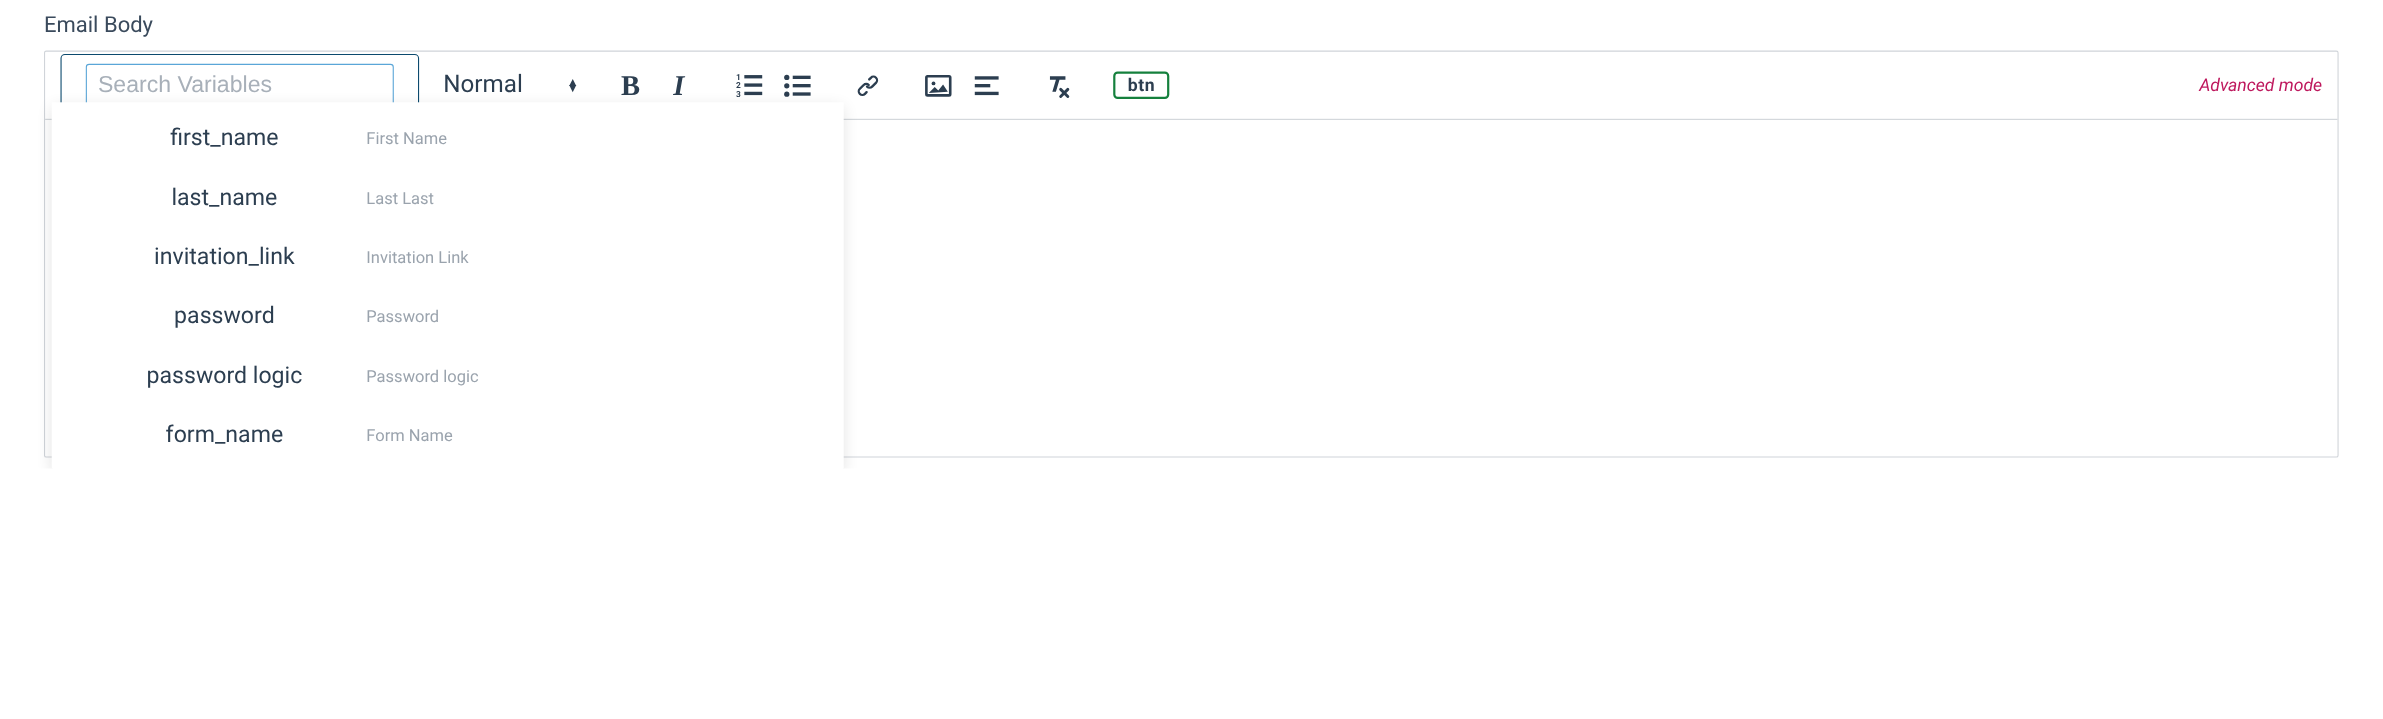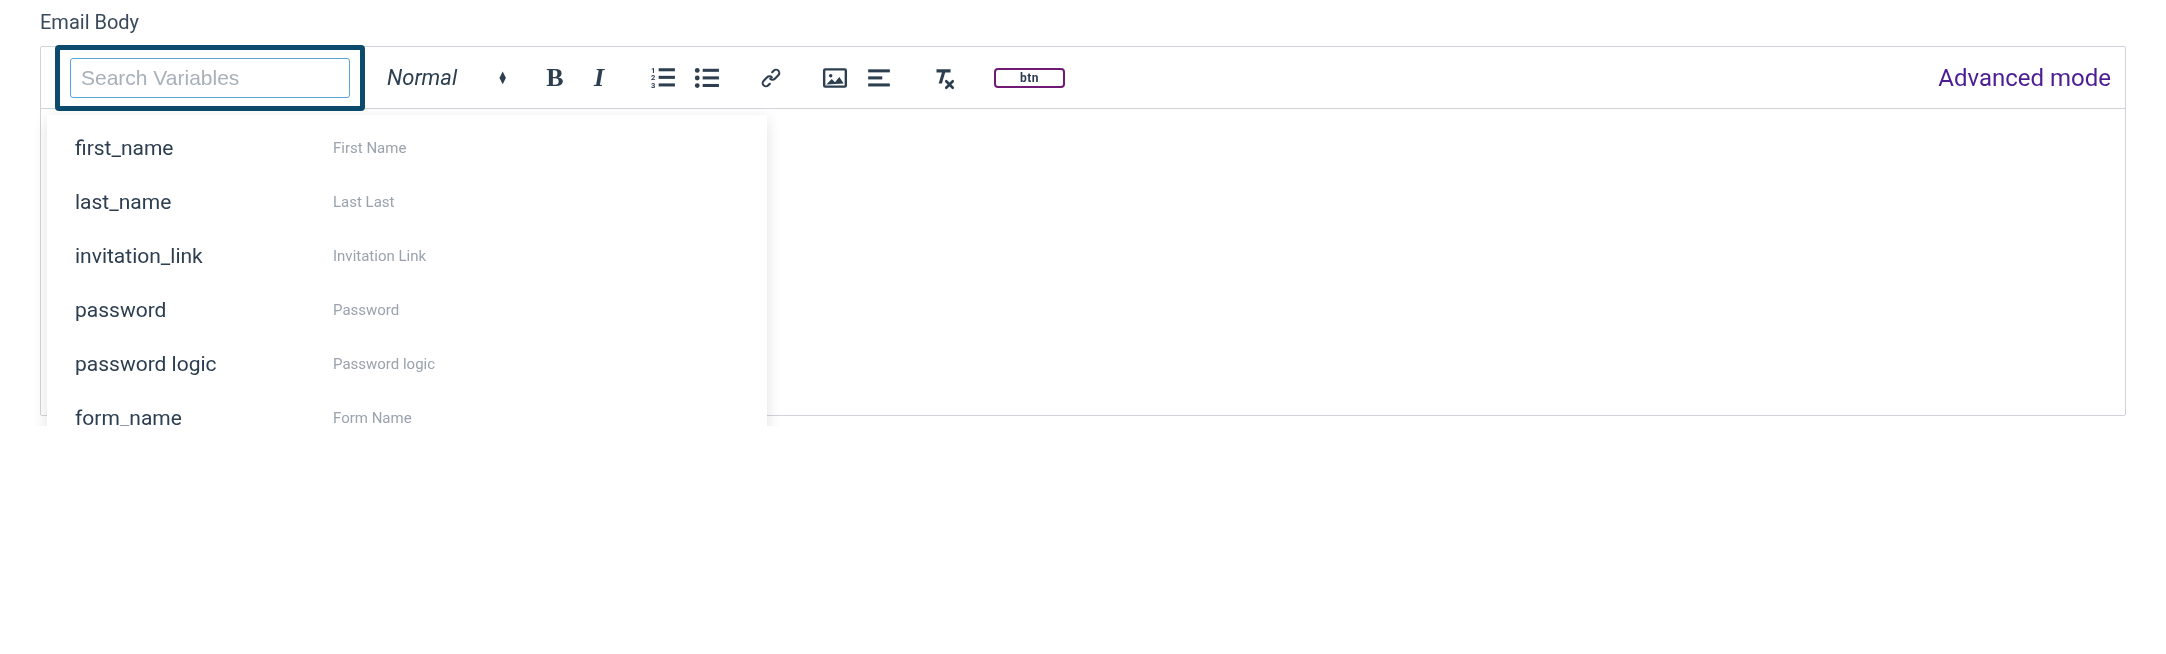--- a/index.html
+++ b/index.html
@@ -30,23 +30,23 @@
     }
     .toolbar {
       display: flex;
       align-items: center;
       height: 62px;
       border-bottom: 1px solid #d0d4d9;
       padding: 0 14px;
       gap: 8px;
     }
     .highlight-box {
-      border: 5px solid #0c4a6e;
+      border: 1px solid #0c4a6e;
       border-radius: 4px;
-      padding: 8px 10px;
+      padding: 8px 22px;
       display: inline-flex;
       align-items: flex-start;
       margin-right: 8px;
     }
     .search-input {
       width: 280px;
       height: 40px;
       border: 1px solid #5aa6d8;
       border-radius: 3px;
       outline: none;
@@ -59,21 +59,20 @@
     }
     .format-select {
       display: flex;
       align-items: center;
       font-size: 22px;
       color: #2c3e50;
       padding: 0 6px;
       gap: 40px;
       cursor: pointer;
       margin-right: 20px;
-      font-style: italic;
     }
     .sort-arrows {
       display: inline-flex;
       flex-direction: column;
       line-height: 6px;
       font-size: 11px;
       color: #2c3e50;
     }
     .tb-group {
       display: flex;
@@ -99,44 +98,46 @@
       font-size: 26px;
       font-family: Georgia, serif;
     }
     .italic-i {
       font-style: italic;
       font-weight: 700;
       font-size: 26px;
       font-family: Georgia, serif;
     }
     .btn-badge {
-      border: 2px solid #701a75;
+      border: 2px solid #15803d;
       border-radius: 4px;
-      padding: 1px 24px;
-      font-size: 12px;
+      padding: 1px 11px;
+      font-size: 16px;
       font-weight: 700;
       letter-spacing: 0.5px;
     }
     .spacer {
       flex: 1;
     }
     .advanced-link {
-      font-size: 24px;
-      color: #4c1d95;
-      cursor: pointer;
+      font-size: 16px;
+      color: #be185d;
+      cursor: pointer;
+      font-style: italic;
     }
     .dropdown {
       position: absolute;
-      top: 68px;
+      top: 46px;
       left: 6px;
       width: 720px;
       background: #ffffff;
       box-shadow: 0 4px 14px rgba(0,0,0,0.12);
       z-index: 10;
       padding: 6px 0;
+      text-align: center;
     }
     .dropdown-item {
       display: flex;
       align-items: center;
       height: 54px;
       padding: 0 28px;
       cursor: pointer;
     }
     .var-key {
       width: 258px;

